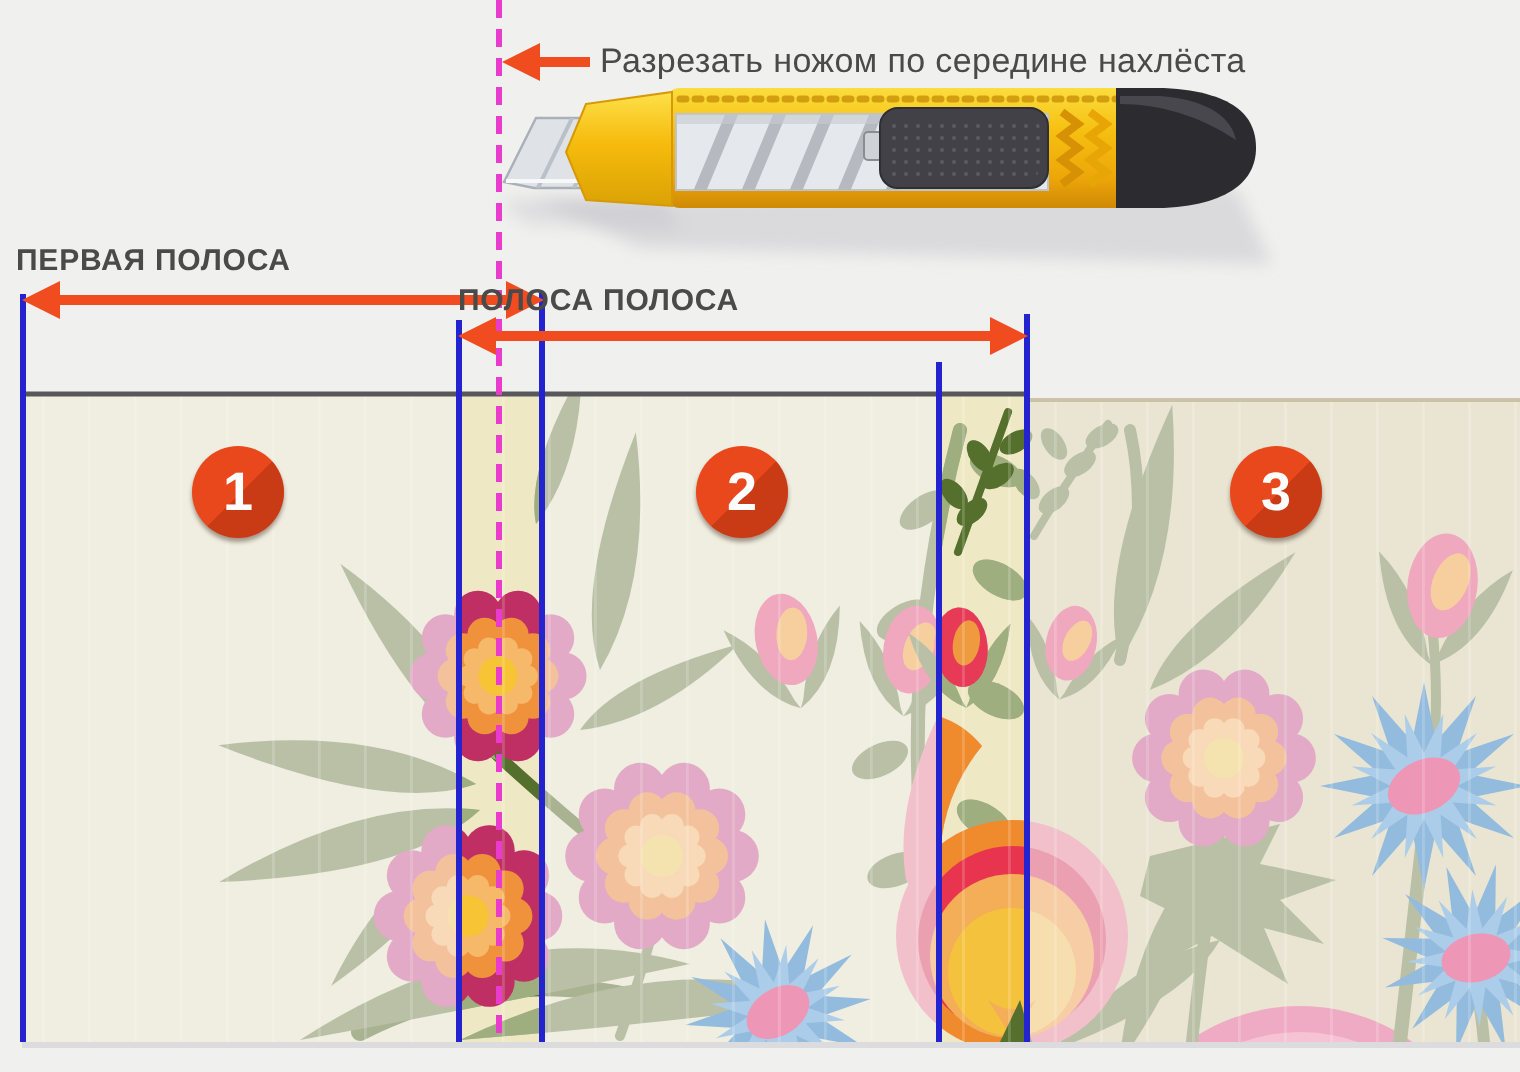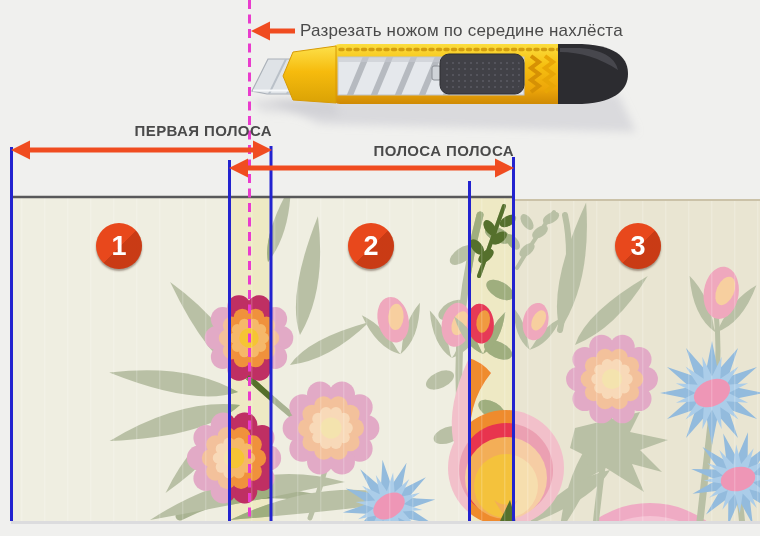--- a/index.html
+++ b/index.html
@@ -4,21 +4,21 @@
 <style>
   html,body{margin:0;padding:0;background:var(--c-page-background,#F0F0EE);}
   .canvas{
     position:relative;width:760px;height:536px;overflow:hidden;
     background:var(--c-page-background,#F0F0EE);
     font-family:"Liberation Sans","DejaVu Sans",sans-serif;
   }
   .canvas svg{position:absolute;left:0;top:0;}
   .label{position:absolute;color:var(--c-text,#4A4A4A);white-space:nowrap;}
   .cut-label{left:300px;top:21px;font-size:17px;font-weight:500;letter-spacing:.2px;}
-  .strip-label{font-size:15px;font-weight:700;letter-spacing:.4px;text-align:right;}
+  .strip-label{font-size:15px;font-weight:700;letter-spacing:.4px;text-align:left;}
   .first-strip-label{left:8px;top:122px;width:264px;}
   .second-strip-label{left:229px;top:142px;width:285px;}
   .badge{
     position:absolute;width:46px;height:46px;border-radius:50%;
     background:var(--c-badge,#E8481C);color:#fff;
     display:flex;align-items:center;justify-content:center;
     font-size:27px;font-weight:bold;
     box-shadow:0 2px 2px rgba(70,45,30,.45);
   }
   .badge::after{

